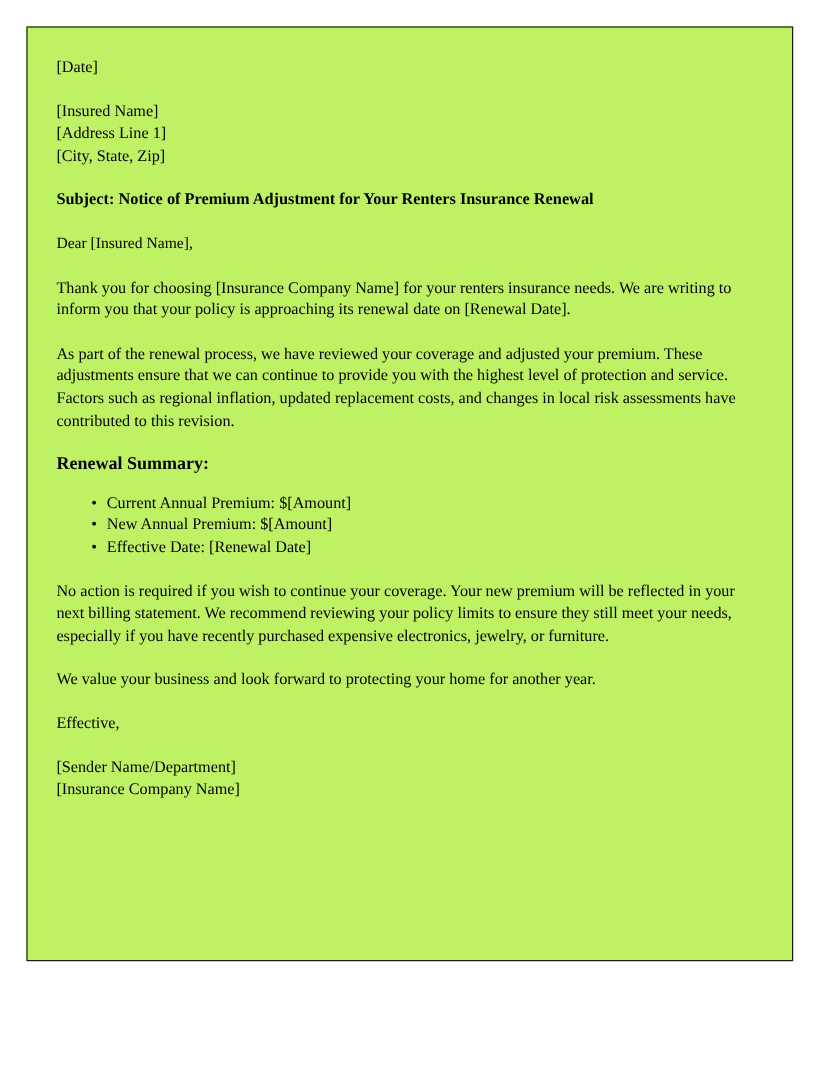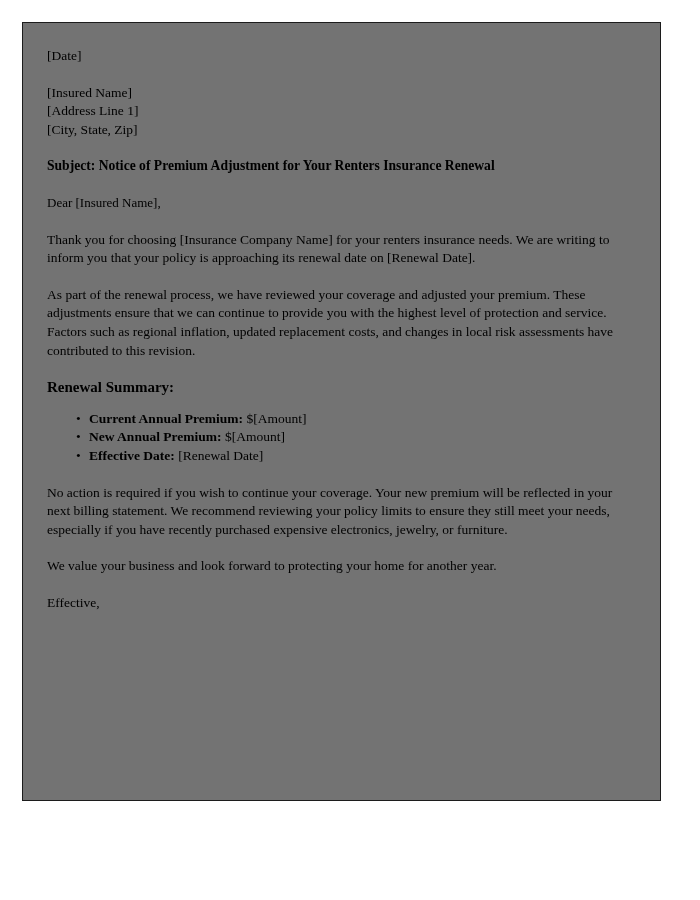--- a/index.html
+++ b/index.html
@@ -20,21 +20,21 @@
 
   
   .page-frame {
     position: absolute;
     left: 22px;
     top: 22px;
     width: 639px;
     height: 779px;
     box-sizing: border-box;
     border: 1.6px solid #1c1c1c;
-    background: #737373;
+    background: #bef264;
   }
 
   .letter-body {
     position: absolute;
     left: 24px;
     top: 24px;
     width: 585px;
   }
 
   
@@ -90,21 +90,21 @@
   }
   ul.summary-list li::before {
     content: "\2022";
     position: absolute;
     left: -13px;
     top: 0;
     font-size: 13.5px;
     line-height: 18.6px;
   }
   .item-label {
-    font-weight: bold;
+    font-weight: normal;
   }
   .item-value {
     font-weight: normal;
   }
 
   .closing {
     font-size: 13.5px;
     line-height: 18.6px;
     margin: 0 0 18px 0;
   }
@@ -157,15 +157,19 @@
       </li>
     </ul>
 
     <p class="para">No action is required if you wish to continue your coverage. Your new premium will be reflected in your next billing statement. We recommend reviewing your policy limits to ensure they still meet your needs, especially if you have recently purchased expensive electronics, jewelry, or furniture.</p>
 
 
     <p class="para">We value your business and look forward to protecting your home for another year.</p>
 
     <p class="closing">Effective,</p>
 
+    <div class="signature-block">
+      <span class="sig-line">[Sender Name/Department]</span>
+      <span class="sig-line">[Insurance Company Name]</span>
+    </div>
 
   </div>
 </div>
 
 </body></html>

